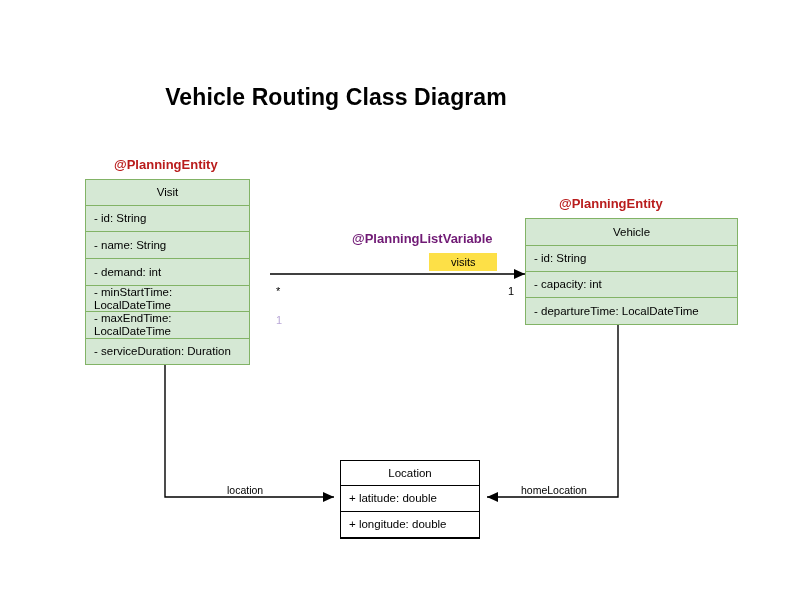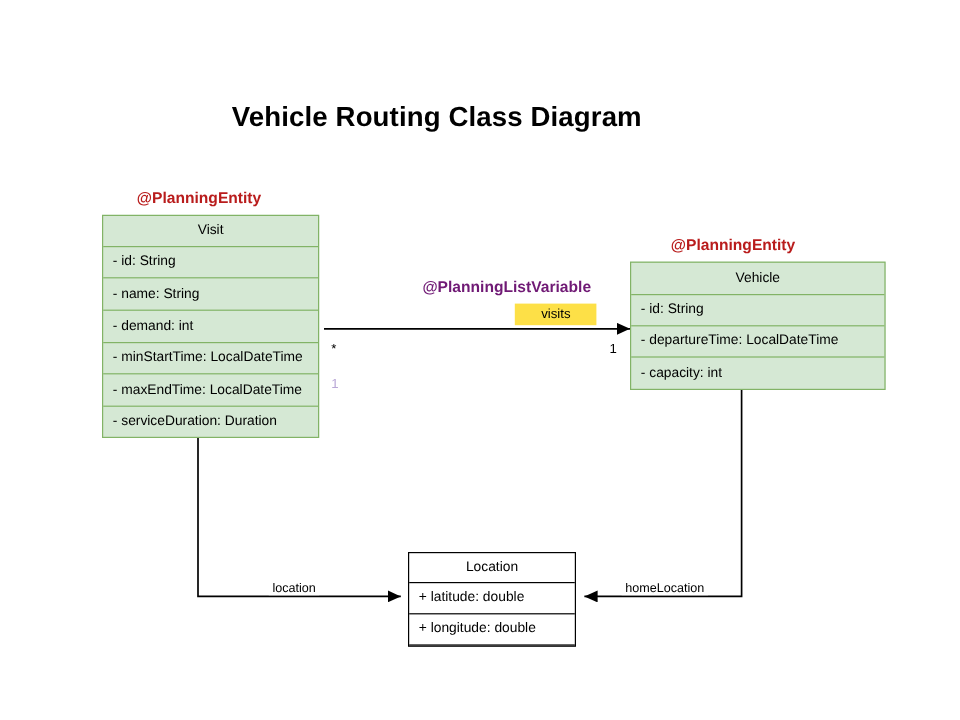--- a/index.html
+++ b/index.html
@@ -27,21 +27,20 @@
   .diagram-title {
     position: absolute;
     left: 0;
     top: 84px;
     width: 672px;
     text-align: center;
     font-size: 23px;
     font-weight: bold;
     letter-spacing: 0.1px;
     color: #000000;
-    padding-left: 28px;
   }
 
   
   .uml-class {
     position: absolute;
     box-sizing: border-box;
     border: 1px solid #82b366;
     background: #d5e8d4;
   }
   .uml-class.plain {
@@ -123,37 +122,37 @@
 
   <path d="M 165 363 L 165 497 L 334 497" fill="none" stroke="#000000" stroke-width="1.4" marker-end="url(#arrow-right)"></path>
 
   <path d="M 618 323 L 618 497 L 487 497" fill="none" stroke="#000000" stroke-width="1.4" marker-end="url(#arrow-right)"></path>
 </svg>
 
 <div class="diagram-title">Vehicle Routing Class Diagram</div>
 
 <div class="annotation green" style="left:114px; top:157px;">@PlanningEntity</div>
 
-<div class="uml-class" id="cls-visit" style="left:85px; top:179px; width:181px;">
+<div class="uml-class" id="cls-visit" style="left:85px; top:179px; width:165px;">
   <div class="uml-row header" style="height:26px;">Visit</div>
   <div class="uml-row attr" style="height:26px;">- id: String</div>
   <div class="uml-row attr" style="height:27px;">- name: String</div>
   <div class="uml-row attr" style="height:27px;">- demand: int</div>
   <div class="uml-row attr" style="height:26px;">- minStartTime: LocalDateTime</div>
   <div class="uml-row attr" style="height:27px;">- maxEndTime: LocalDateTime</div>
   <div class="uml-row attr" style="height:25px;">- serviceDuration: Duration</div>
 </div>
 
 <div class="annotation green" style="left:559px; top:196px;">@PlanningEntity</div>
 
 <div class="uml-class" id="cls-vehicle" style="left:525px; top:218px; width:213px;">
   <div class="uml-row header" style="height:27px;">Vehicle</div>
   <div class="uml-row attr" style="height:26px;">- id: String</div>
+  <div class="uml-row attr" style="height:26px;">- capacity: int</div>
   <div class="uml-row attr" style="height:26px;">- departureTime: LocalDateTime</div>
-  <div class="uml-row attr" style="height:26px;">- capacity: int</div>
 </div>
 
 <div class="uml-class plain" id="cls-location" style="left:340px; top:460px; width:140px;">
   <div class="uml-row header" style="height:25px;">Location</div>
   <div class="uml-row attr" style="height:26px;">+ latitude: double</div>
   <div class="uml-row attr" style="height:26px;">+ longitude: double</div>
 </div>
 
 <div class="annotation orange" style="left:352px; top:231px;">@PlanningListVariable</div>
 

